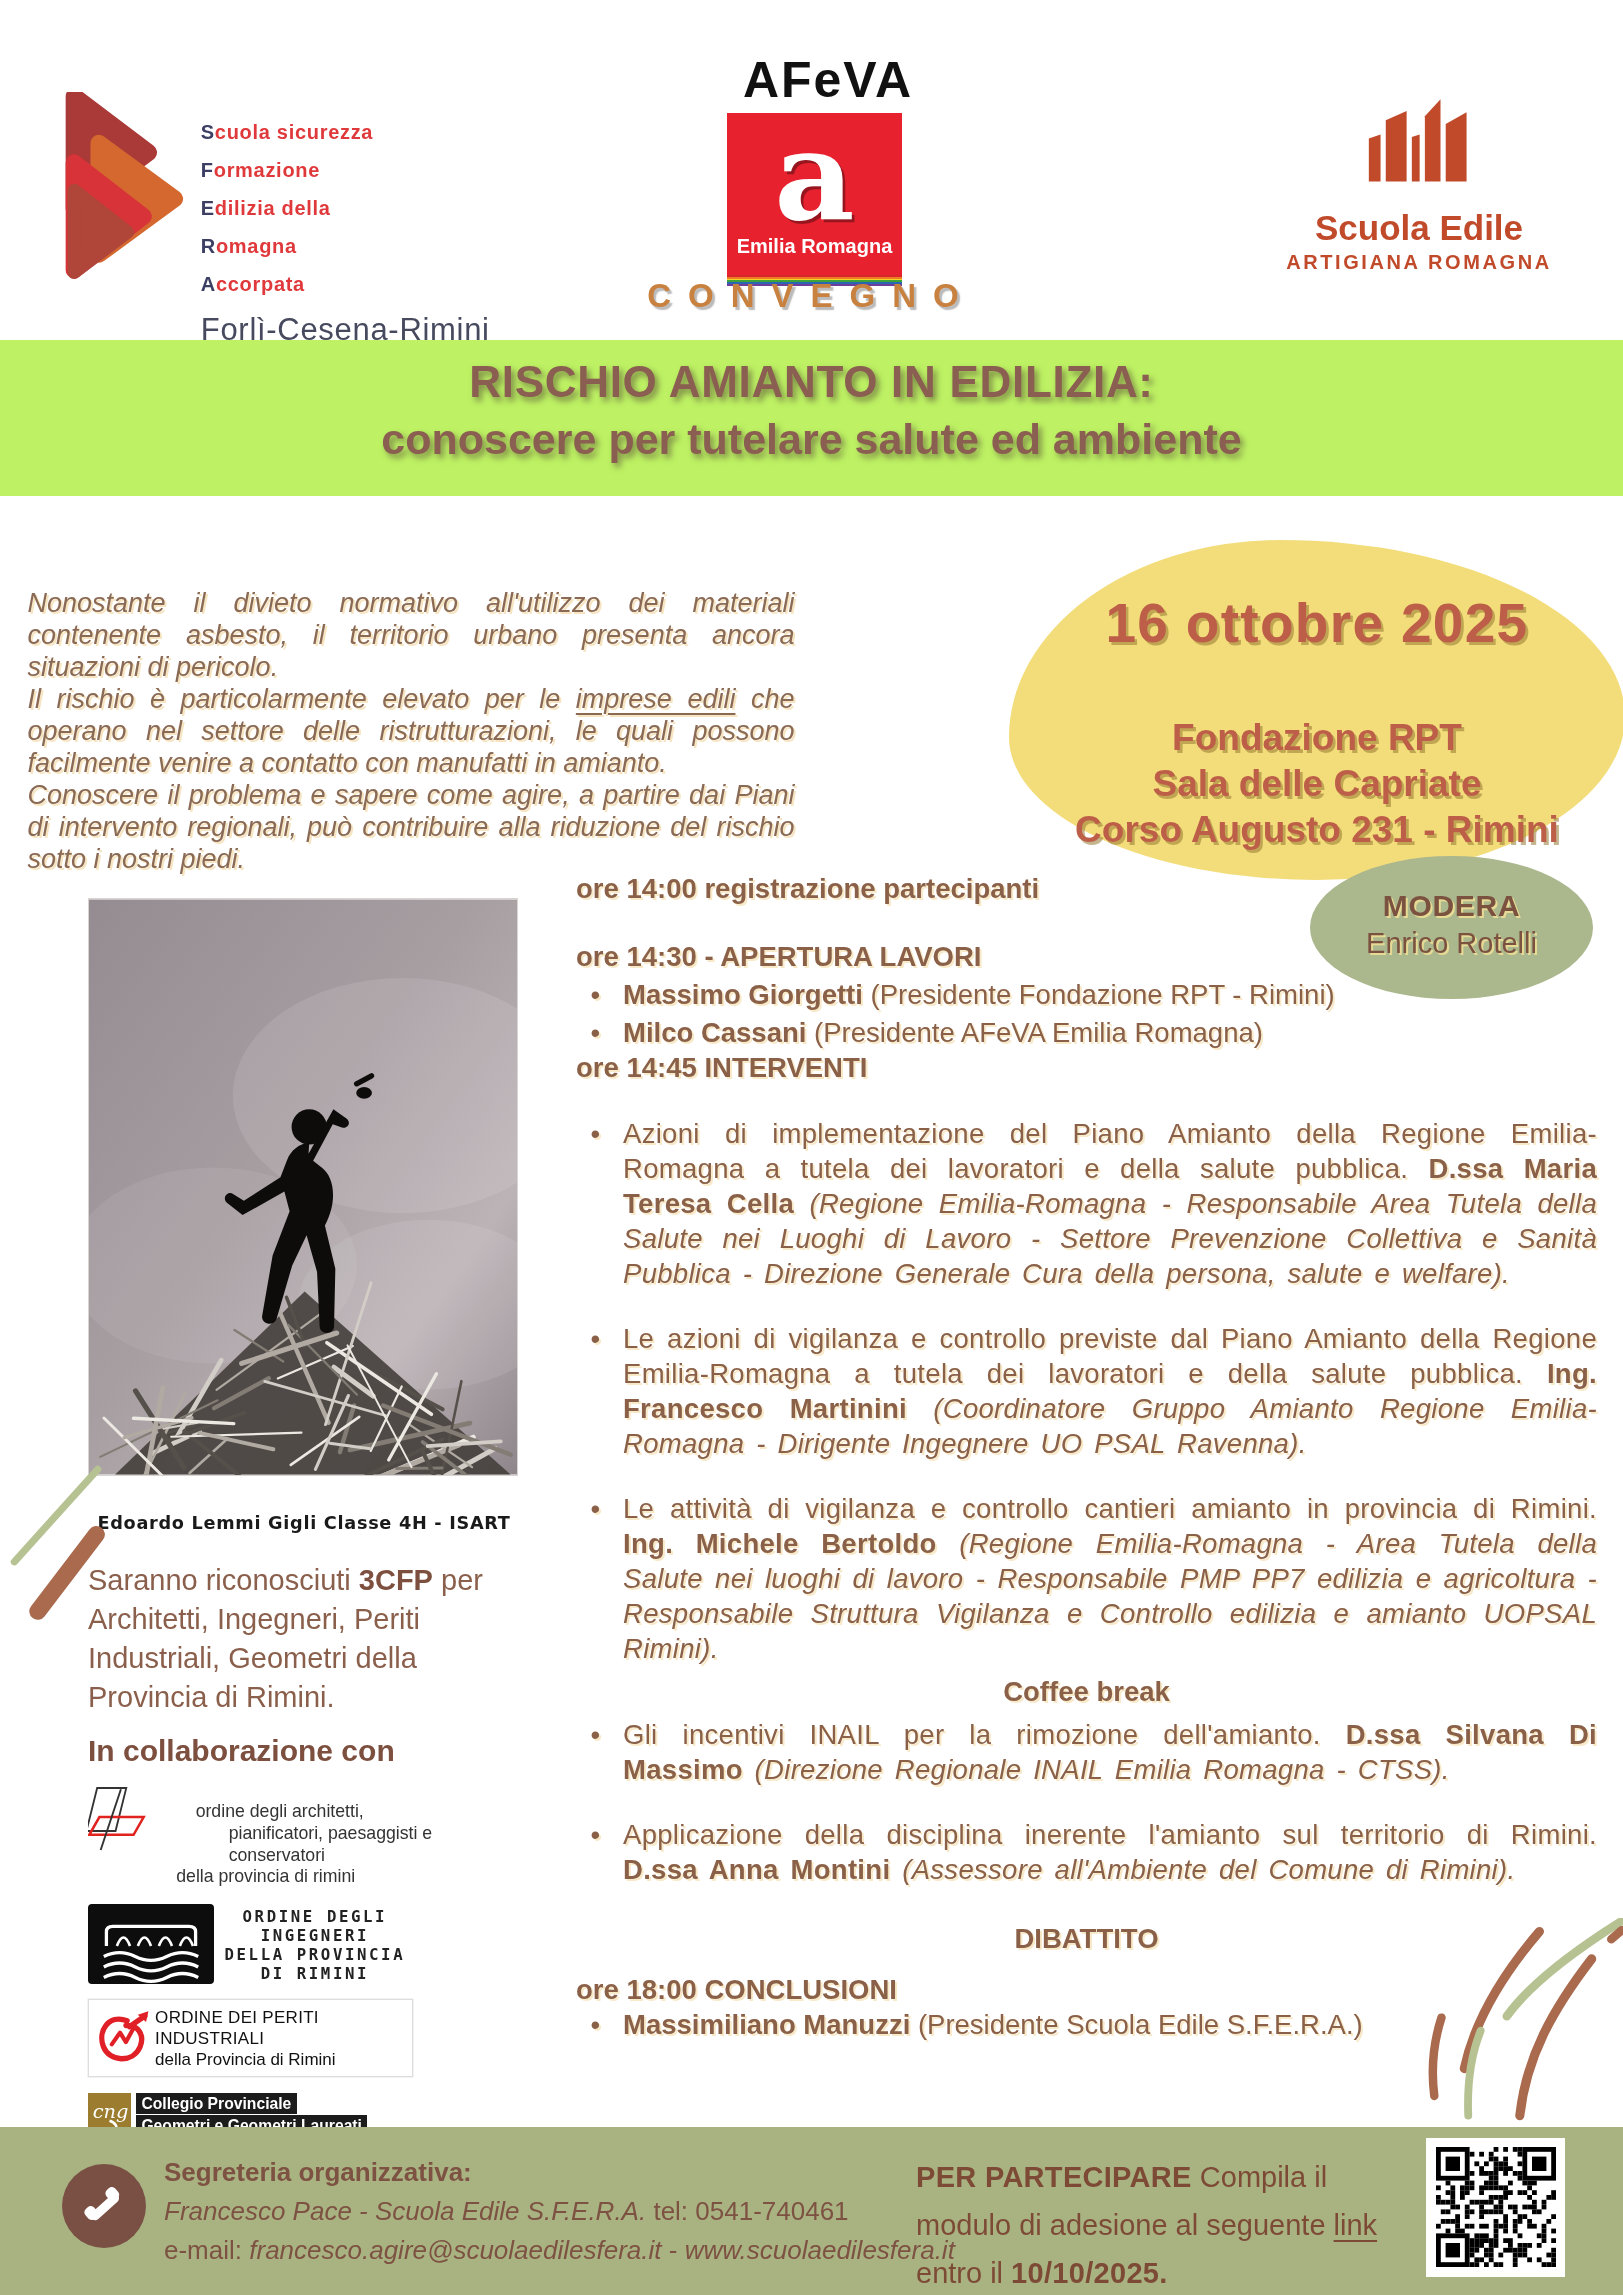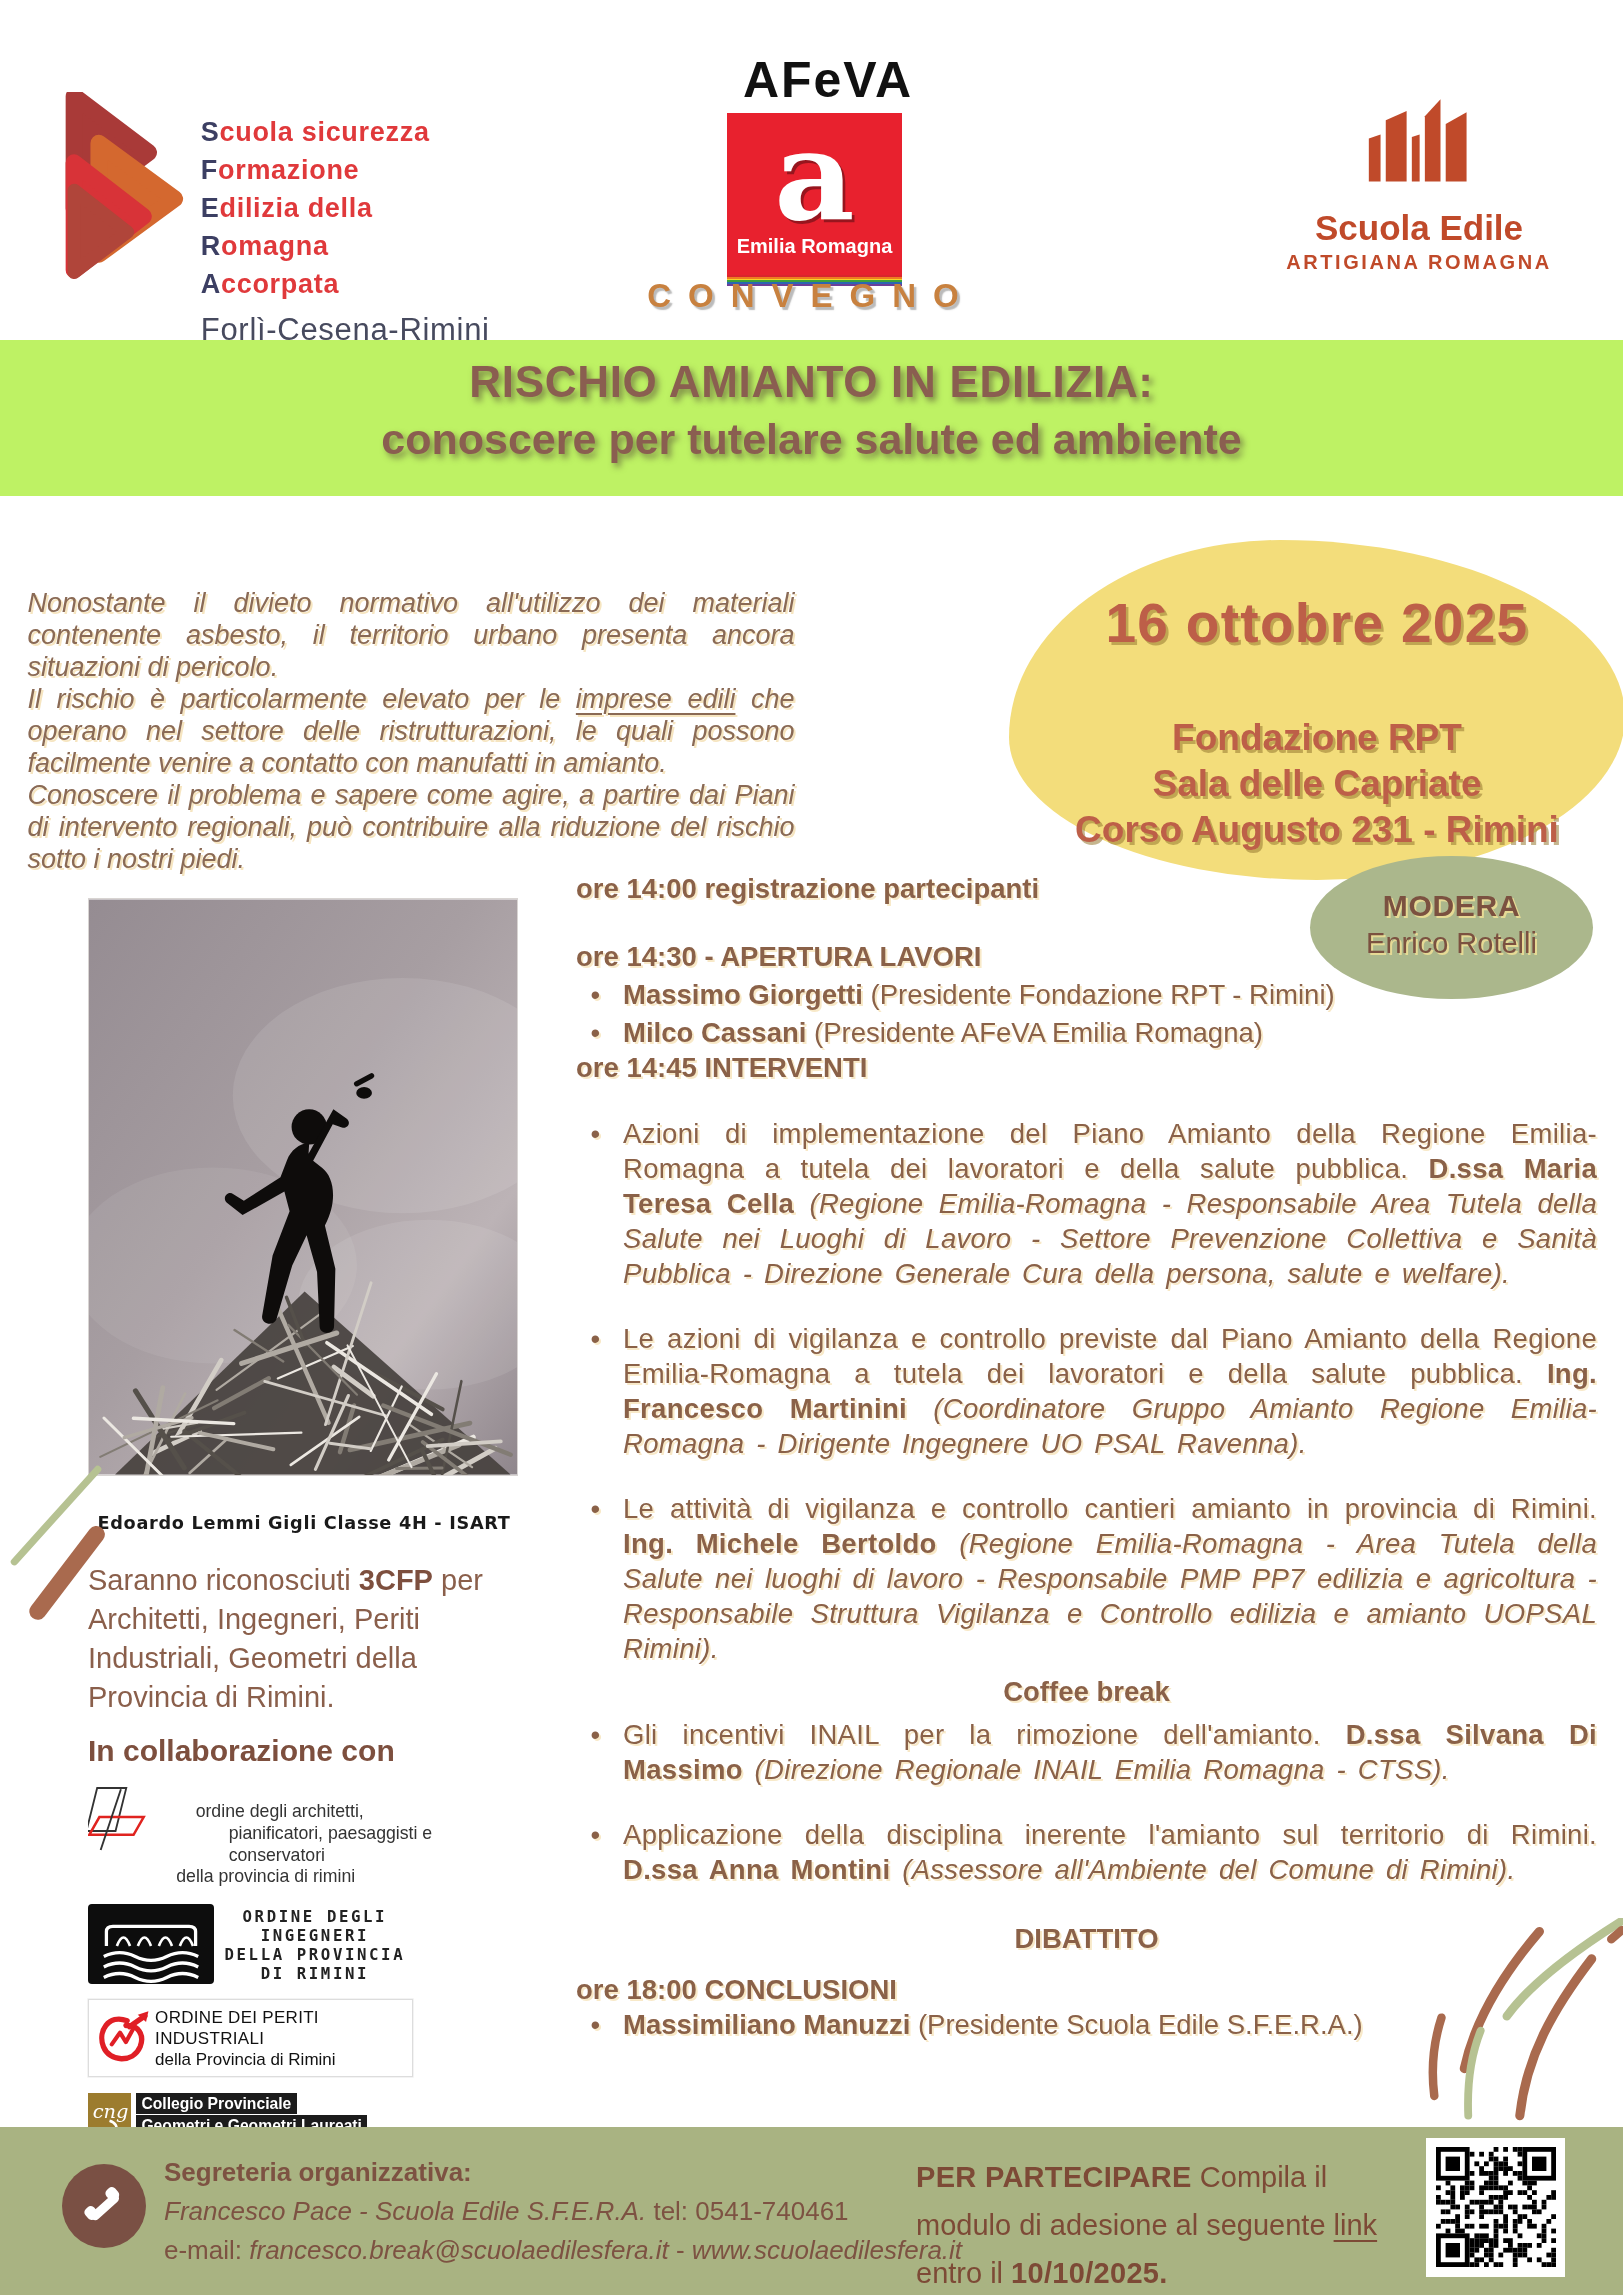--- a/index.html
+++ b/index.html
@@ -3,21 +3,21 @@
 <meta charset="utf-8">
 <style>
   html,body{margin:0;padding:0;background:#ffffff;}
   .page{position:relative;width:1623px;height:2295px;background:#ffffff;overflow:hidden;
         font-family:"Liberation Sans",sans-serif;color:#8a6752;}
 
   
   .sfera{position:absolute;left:65px;top:92px;display:flex;align-items:flex-start;}
   .sfera svg{width:124px;height:190px;}
   .sfera-text{margin-left:11.8px;margin-top:21px;}
-  .sfera-line{font-size:27px;font-weight:bold;color:#e0393b;line-height:38px;letter-spacing:0.7px;}
+  .sfera-line{font-size:20px;font-weight:bold;color:#e0393b;line-height:38px;letter-spacing:0.7px;}
   .sfera-line b{color:#3c3f63;}
   .sfera-loc{font-size:31px;color:#474a5e;margin-top:9.2px;letter-spacing:0.7px;}
 
   .afeva{position:absolute;left:727px;top:51px;width:202px;text-align:center;}
   .afeva-word{font-size:50px;font-weight:bold;color:#111;letter-spacing:2px;}
   .afeva-square{margin-top:3.9px;background:#e8212e;width:175px;height:173px;display:flex;flex-direction:column;}
   .afeva-a{font-family:"DejaVu Serif",serif;font-weight:bold;font-size:124px;line-height:116px;color:#fff;
            text-shadow:2.6px 2.6px 0 rgba(0,0,0,.35);margin-top:5.2px;}
   .afeva-region{font-size:20px;font-weight:bold;color:#fff;margin-top:1.3px;}
   .afeva-rainbow{margin-top:auto;height:11px;background:linear-gradient(to bottom,
@@ -398,21 +398,21 @@
         <g transform="rotate(-42 60 60)" fill="#fff">
           <rect x="18" y="52" width="84" height="22" rx="11"></rect>
           <rect x="12" y="36" width="28" height="32" rx="11"></rect>
           <rect x="80" y="36" width="28" height="32" rx="11"></rect>
         </g>
       </svg>
     </div>
     <div class="secretariat">
       <div class="sec-label">Segreteria organizzativa:</div>
       <div class="sec-line"><i>Francesco Pace - Scuola Edile S.F.E.R.A.</i><span> tel: 0541-740461</span></div>
-      <div class="sec-line"><span>e-mail: </span><i>francesco.break@scuolaedilesfera.it</i><span> - </span><i>www.scuolaedilesfera.it</i></div>
+      <div class="sec-line"><span>e-mail: </span><i>francesco.agire@scuolaedilesfera.it</i><span> - </span><i>www.scuolaedilesfera.it</i></div>
     </div>
     <div class="participate"><b>PER PARTECIPARE</b><span> Compila il modulo di adesione al seguente </span><u>link</u><span> entro il </span><b><span>10/10/2025</span><span>.</span></b></div>
     <div class="qr-wrap">
       <svg id="qr-svg" viewBox="0 0 200 200" fill="#000">
           <rect x="96" y="0" width="8" height="8"></rect>
           <rect x="112" y="0" width="8" height="8"></rect>
           <rect x="128" y="0" width="8" height="8"></rect>
           <rect x="136" y="0" width="8" height="8"></rect>
           <rect x="56" y="8" width="8" height="8"></rect>
           <rect x="72" y="8" width="8" height="8"></rect>

